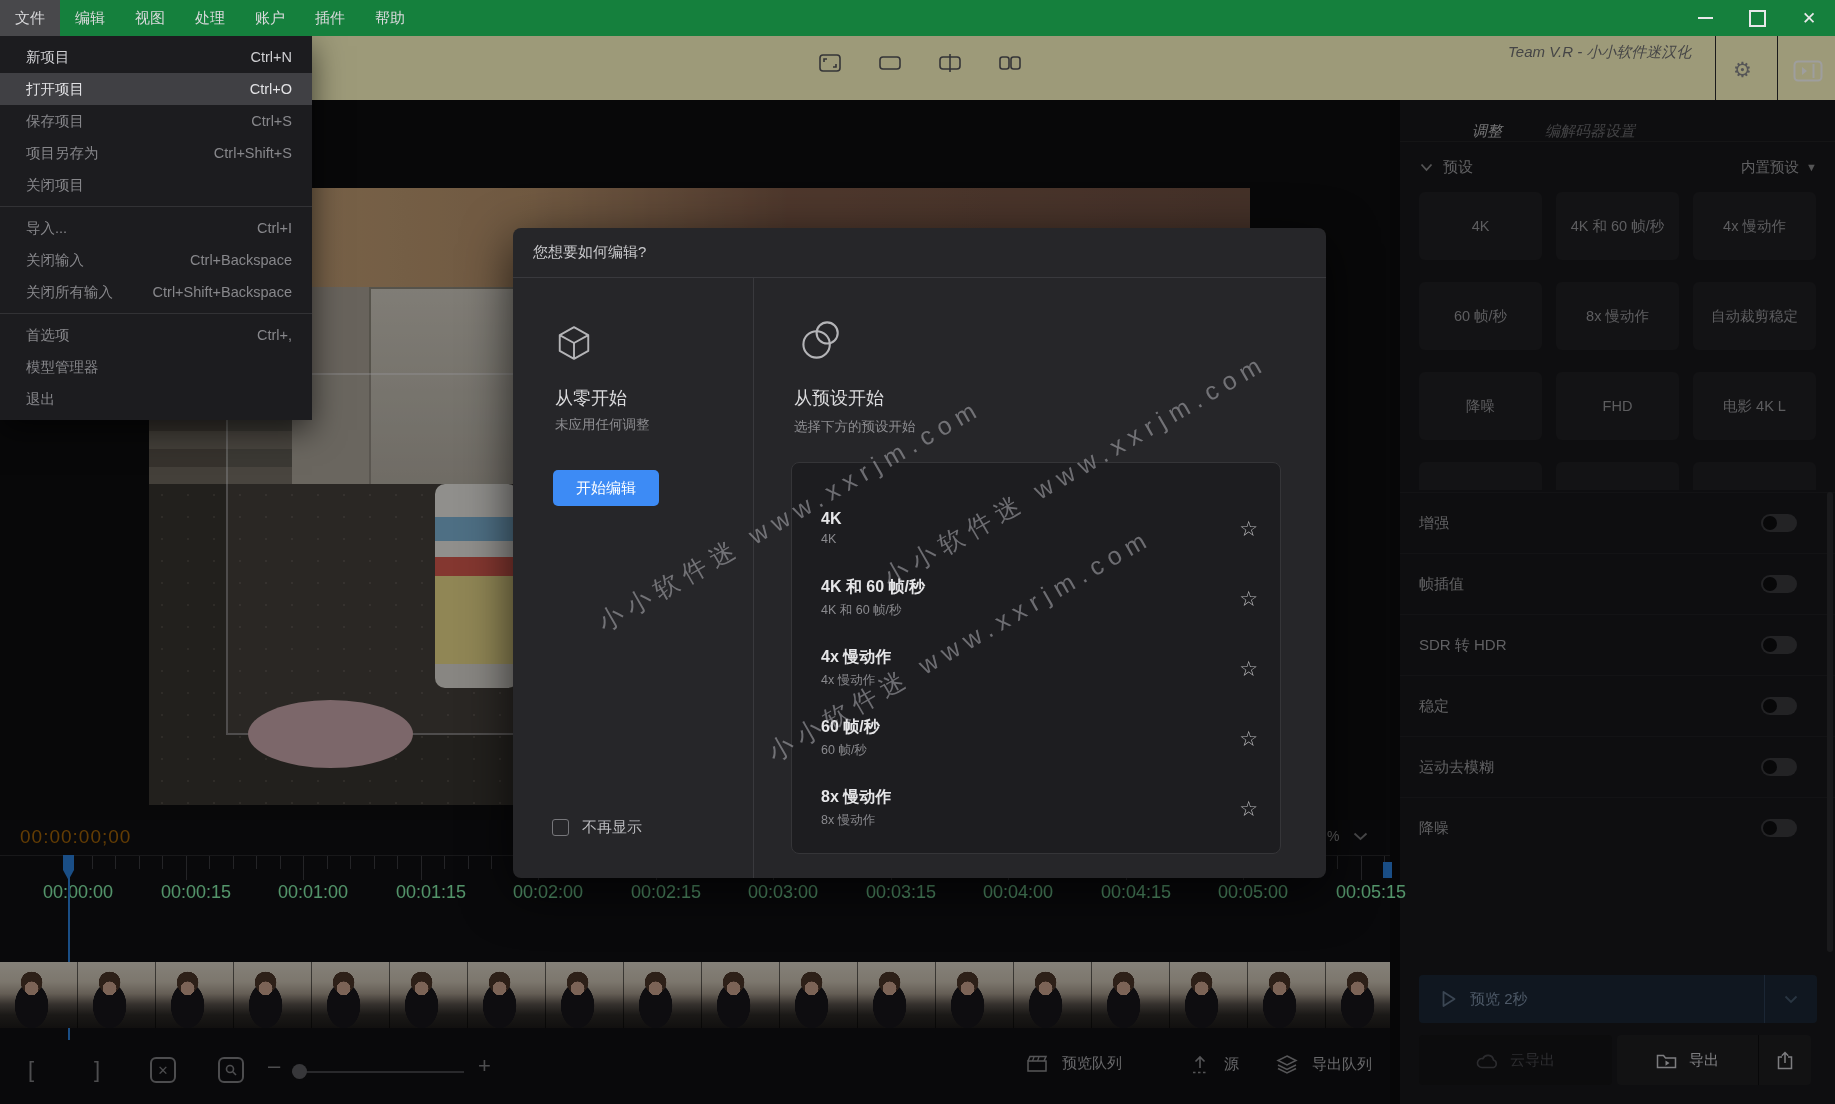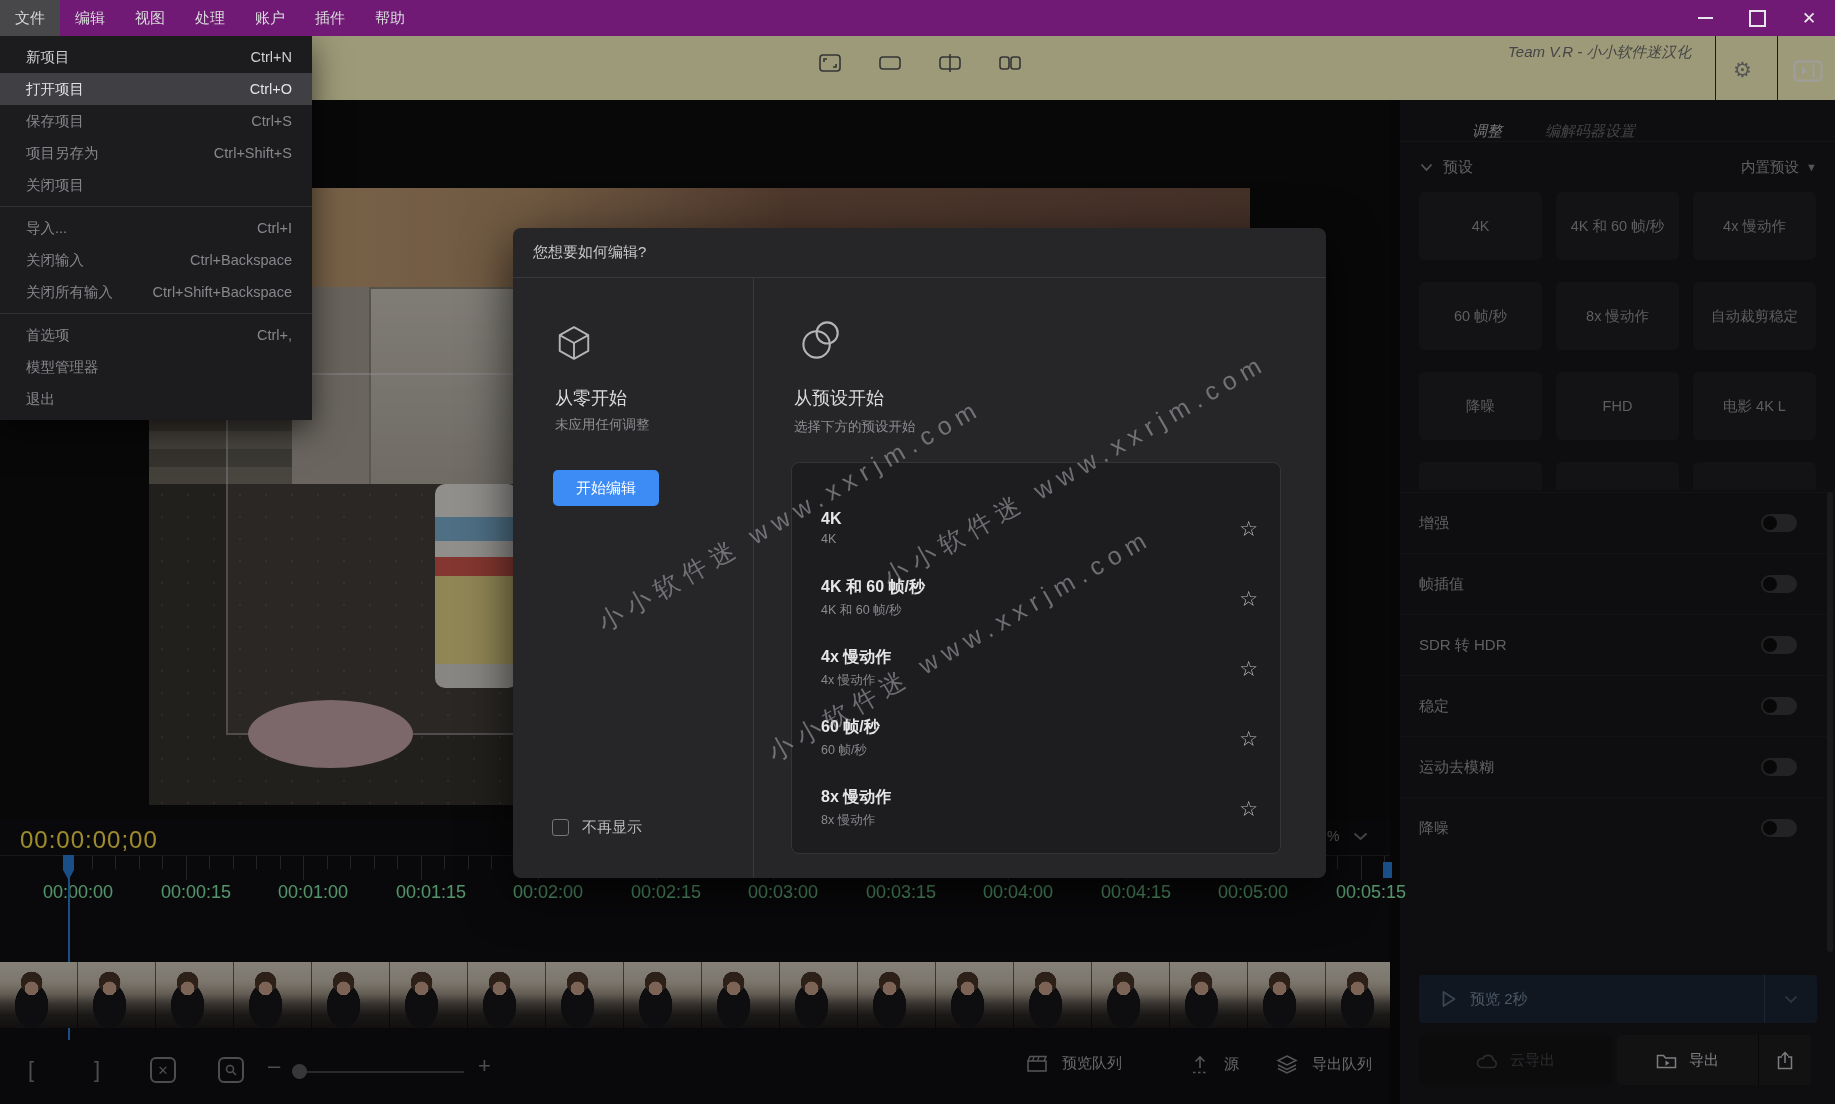--- a/index.html
+++ b/index.html
@@ -1,20 +1,20 @@
 <!DOCTYPE html>
 <html><head>
 <meta charset="utf-8">
 <style>
   html,body{margin:0;padding:0;background:#060607;}
   #app{position:relative;width:1835px;height:1104px;background:#0b0b0c;overflow:hidden;
        font-family:"Liberation Sans","DejaVu Sans",sans-serif;-webkit-font-smoothing:antialiased;}
 
   
-  #titlebar{position:absolute;left:0;top:0;width:1835px;height:36px;background:#701a75;display:flex;align-items:stretch;z-index:120;}
+  #titlebar{position:absolute;left:0;top:0;width:1835px;height:36px;background:#15803d;display:flex;align-items:stretch;z-index:120;}
   .menu-item{display:flex;align-items:center;padding:0 15px;font-size:15px;color:#d9d9db;cursor:default;}
   .menu-item.active{background:#48484b;}
   #win-controls{margin-left:auto;display:flex;align-items:center;}
   .win-btn{width:52px;height:36px;display:flex;align-items:center;justify-content:center;color:#e8e8ea;}
   .min-glyph{width:15px;height:2px;background:#e8e8ea;}
   .max-glyph{width:13px;height:13px;border:2px solid #e8e8ea;}
   .close-glyph{font-size:17px;line-height:1;color:#e8e8ea;}
 
   
   #header{position:absolute;left:0;top:36px;width:1835px;height:64px;background:#fef9c3;border-bottom:1px solid #0a0a0a;}
@@ -53,21 +53,21 @@
   #preview-btn .pb-main{flex:1;display:flex;align-items:center;gap:13px;padding-left:22px;font-size:15px;color:#7d8fa5;}
   #preview-btn .pb-split{width:52px;height:48px;border-left:1px solid #2c3e55;display:flex;align-items:center;justify-content:center;}
   #export-row{position:absolute;left:19px;top:935px;width:398px;height:50px;display:flex;gap:5px;}
   #cloud-btn{width:193px;height:50px;background:#141416;border-radius:4px;display:flex;align-items:center;justify-content:center;gap:12px;font-size:15px;color:#48484c;}
   #export-btn{width:194px;height:50px;background:#1d1d20;border-radius:4px;display:flex;align-items:stretch;overflow:hidden;}
   #export-btn .eb-main{flex:1;display:flex;align-items:center;justify-content:center;gap:12px;font-size:15px;color:#cacace;}
   #export-btn .eb-split{width:52px;border-left:1px solid #0e0e10;display:flex;align-items:center;justify-content:center;}
 
   
   #timeline{position:absolute;left:0;top:820px;width:1390px;height:284px;background:#101012;}
-  #current-time{position:absolute;left:20px;top:6px;font-size:24px;letter-spacing:1px;color:#fde047;}
+  #current-time{position:absolute;left:20px;top:6px;font-size:19px;letter-spacing:1px;color:#a16207;}
   #ruler-base{position:absolute;left:0;top:35px;width:1390px;border-top:1px solid #27272a;}
   .tick{position:absolute;width:1px;background:#3b3b3f;top:36px;}
   .ruler-label{position:absolute;top:62px;width:90px;text-align:right;font-size:18px;color:#86efac;}
   #playhead-flag{position:absolute;left:63px;top:35px;width:11px;height:25px;background:#2b7fd9;clip-path:polygon(0 0,100% 0,100% 60%,50% 100%,0 60%);}
   #playhead-line{position:absolute;left:68px;top:35px;width:2px;height:185px;background:#2b7fd9;}
   #end-marker{position:absolute;left:1383px;top:42px;width:9px;height:16px;background:#2b7fd9;}
   #zoom-ctrl{position:absolute;left:1327px;top:8px;display:flex;align-items:center;gap:14px;font-size:14px;color:#9a9a9c;}
   #filmstrip{position:absolute;left:0;top:142px;width:1390px;height:66px;display:flex;overflow:hidden;background:#18181a;}
   .thumb{flex:0 0 77px;height:66px;border-right:1px solid rgba(0,0,0,.55);
     background:

